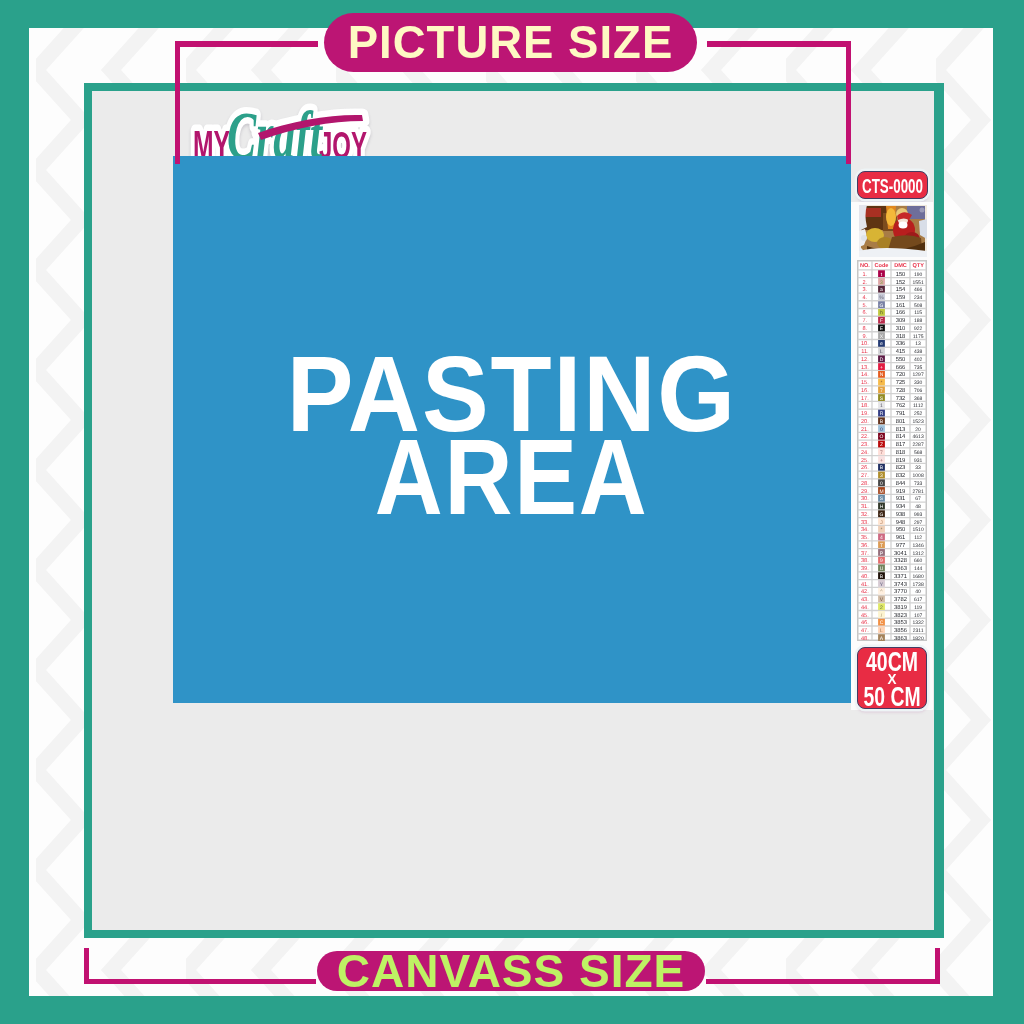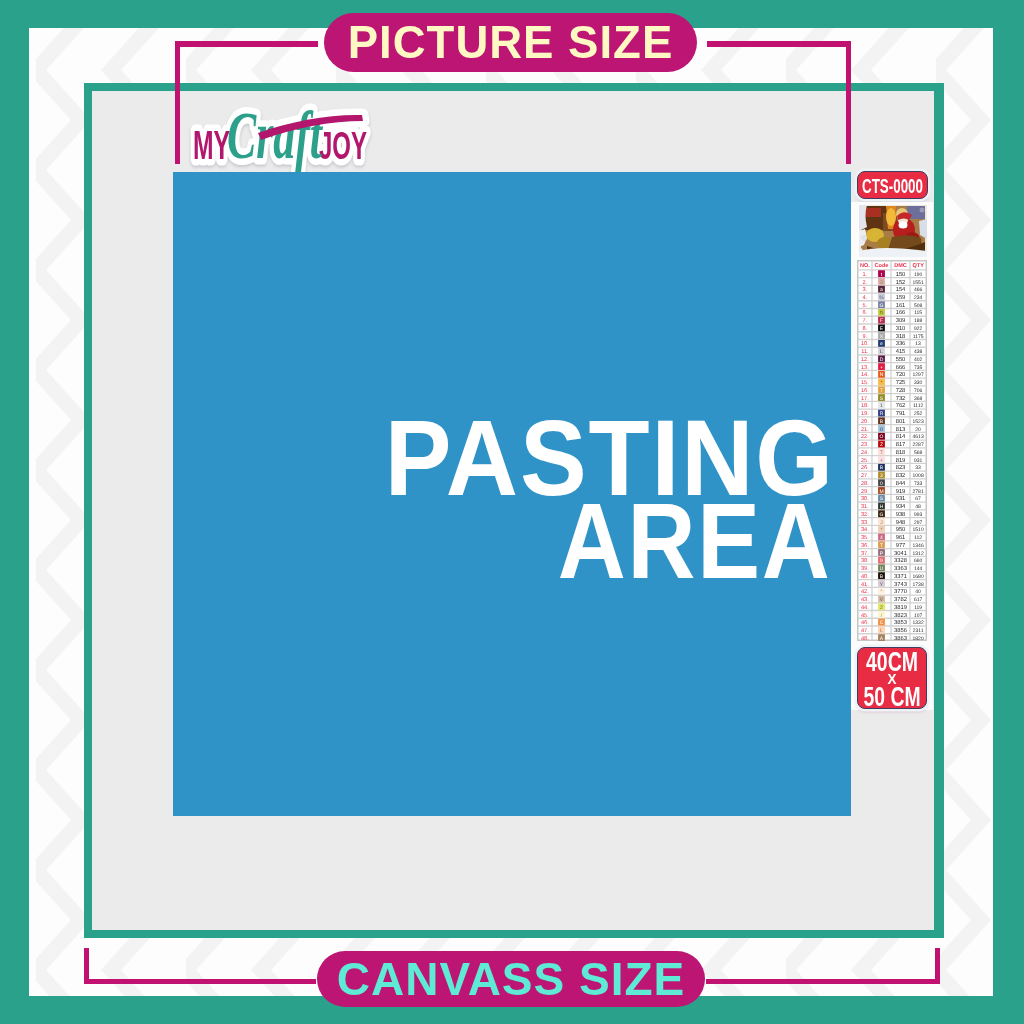--- a/index.html
+++ b/index.html
@@ -41,21 +41,21 @@
       <path d="M72 39 C 105 27, 145 20, 176 21 L 177 27 C 145 27, 108 34, 75 46 Z"></path>
     </g>
     <g font-family="Liberation Sans, sans-serif">
       <text x="7" y="65" font-size="41" font-weight="bold" fill="#b2166d" textLength="37" lengthAdjust="spacingAndGlyphs">MY</text>
       <text x="133" y="65" font-size="38" font-weight="bold" fill="#b2166d" textLength="48" lengthAdjust="spacingAndGlyphs">JOY</text>
       <text x="41" y="64" font-size="68" font-weight="bold" font-style="italic" font-family="Liberation Serif, serif" fill="#2ca08a" textLength="95" lengthAdjust="spacingAndGlyphs">Craft</text>
       <path d="M72 39 C 105 27, 145 20, 176 21 L 177 27 C 145 27, 108 34, 75 46 Z" fill="#b2166d"></path>
     </g>
   </svg>
 
-  <div class="abs" style="left:172.5px;top:172px;width:678px;height:644px;background:#2f93c7;color:#fff;display:flex;flex-direction:column;justify-content:center;align-items:flex-end;">
+  <div class="abs" style="left:172.5px;top:156px;width:678px;height:547px;background:#2f93c7;color:#fff;display:flex;flex-direction:column;justify-content:center;align-items:center;">
     <div style="font-size:107px;font-weight:bold;letter-spacing:2px;line-height:83px;margin-top:12px;transform:scaleX(0.935);">PASTING</div>
     <div style="font-size:107px;font-weight:bold;letter-spacing:2px;line-height:83px;transform:scaleX(0.88);">AREA</div>
   </div>
 
   <div class="abs" style="left:174.5px;top:41px;width:5.5px;height:123px;background:#c11171;"></div>
 
   <div class="abs" style="left:174.5px;top:41px;width:143px;height:5.5px;background:#c11171;"></div>
 
   <div class="abs" style="left:845.5px;top:41px;width:5.5px;height:123px;background:#c11171;"></div>
 
@@ -64,21 +64,21 @@
   <div class="abs" style="left:324px;top:13px;width:373px;height:59px;background:#bc1574;border-radius:30px;color:#fef9c3;display:flex;align-items:center;justify-content:center;font-size:45.5px;font-weight:bold;letter-spacing:1px;">PICTURE SIZE</div>
 
   <div class="abs" style="left:83.5px;top:948px;width:5.5px;height:36px;background:#c11171;"></div>
 
   <div class="abs" style="left:83.5px;top:978.5px;width:232px;height:5.5px;background:#c11171;"></div>
 
   <div class="abs" style="left:934.5px;top:948px;width:5.5px;height:36px;background:#c11171;"></div>
 
   <div class="abs" style="left:706px;top:978.5px;width:234px;height:5.5px;background:#c11171;"></div>
 
-  <div class="abs" style="left:317px;top:951px;width:388px;height:56px;background:#bc1574;border-radius:28px;color:#5eead4;display:flex;align-items:center;justify-content:center;font-size:46px;font-weight:bold;letter-spacing:1px;">CANVASS SIZE</div>
+  <div class="abs" style="left:317px;top:951px;width:388px;height:40px;background:#bc1574;border-radius:28px;color:#bef264;display:flex;align-items:center;justify-content:center;font-size:46px;font-weight:bold;letter-spacing:1px;">CANVASS SIZE</div>
 
   <div class="abs" style="left:857px;top:171px;width:71px;height:28px;background:#e82c44;border:1.6px solid #433c62;border-radius:8px;box-sizing:border-box;box-shadow:0 0 0 2.4px #eef4f6, 0 3px 3px rgba(170,150,200,0.5);"></div>
   <svg class="abs" style="left:857px;top:171px" width="71" height="28" viewBox="0 0 71 28">
     <text x="35.5" y="21.6" text-anchor="middle" font-family="Liberation Sans, sans-serif" font-size="21" font-weight="bold" fill="#fff" textLength="61" lengthAdjust="spacingAndGlyphs">CTS-0000</text>
   </svg>
 
   <div class="abs" style="left:851px;top:202px;width:82px;height:508px;background:#fcfcfc;"></div>
   <svg class="abs" style="left:859px;top:205px" width="68" height="52" viewBox="0 0 68 52">
     <rect width="68" height="52" fill="#efe7da"></rect>
     <rect x="2" y="1" width="64" height="47" fill="#a87c46"></rect>

